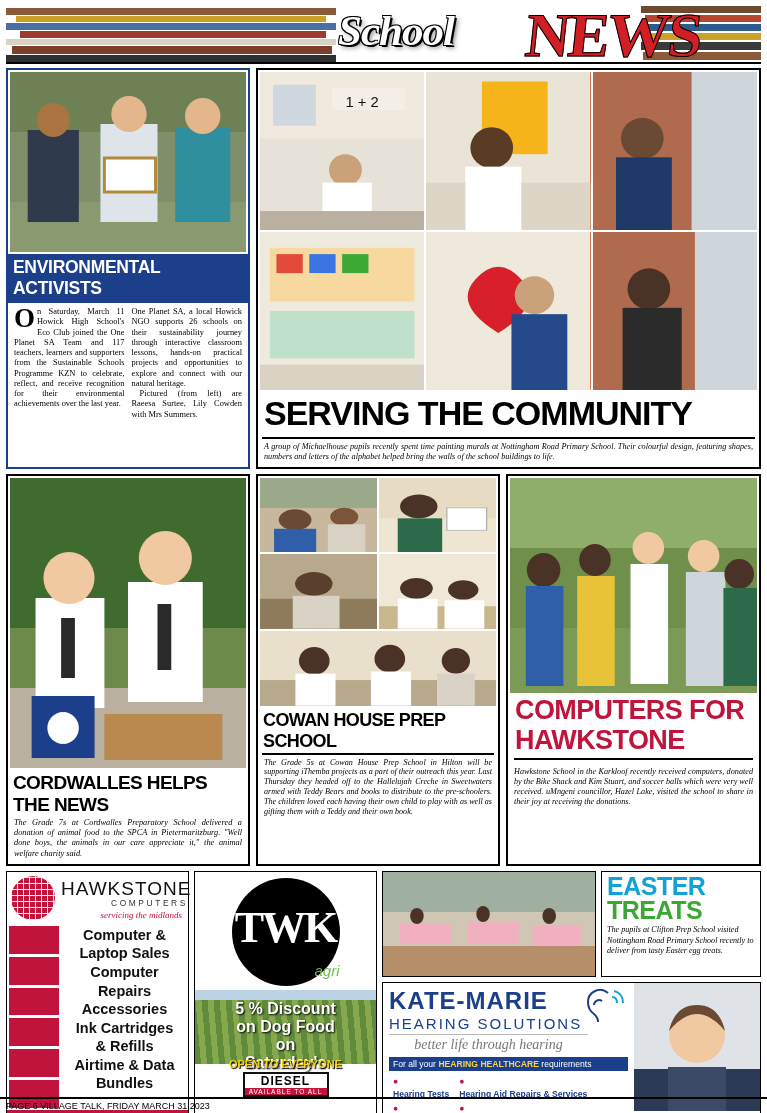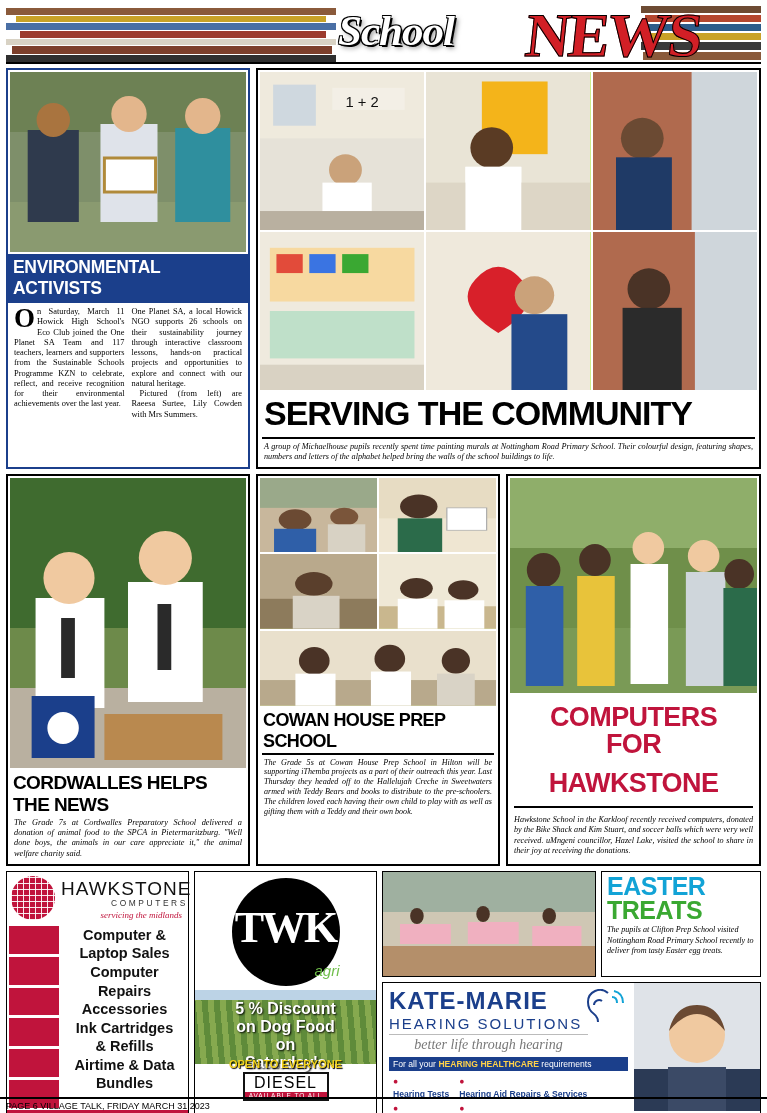--- a/index.html
+++ b/index.html
@@ -53,21 +53,21 @@
     -webkit-text-stroke:1px #000;
     letter-spacing:-2px;
     transform: skewX(-6deg);
     background-image: repeating-linear-gradient(0deg,#d21f26 0 3px,#7d1013 3px 5px);
     -webkit-background-clip:text; background-clip:text;
   }
 
   
   .rule { height:2px; background:#000; }
 
-  .photo { background:#bef264; position:relative; overflow:hidden; }
+  .photo { background:#c2410c; position:relative; overflow:hidden; }
 
   
   .toprow { display:flex; gap:6px; margin-top:4px; }
   .env { width:244px; border:2px solid #1b3f8b; background:#fff; }
   .env .imgwrap { height:180px; margin:2px; }
   .env .title {
     background:#1b3f8b; color:#fff; font-weight:bold; font-size:17.5px;
     padding:3px 5px 4px 5px; letter-spacing:-.3px;
   }
   .env .cols { display:flex; gap:7px; padding:4px 6px 6px 6px; }
@@ -96,21 +96,21 @@
   .cord h2 { margin:0; padding:2px 5px 2px 5px; font-size:19px; font-weight:bold; letter-spacing:-.6px; }
   .cord p { margin:0; padding:0 6px 5px 6px; font-family:"Liberation Serif", serif; font-style:italic; font-size:8.3px; line-height:1.25; text-align:justify; }
 
   .cowan { width:244px; border:2px solid #000; background:#fff; }
   .cowan .grid { display:grid; grid-template-columns:1fr 1fr; gap:2px; padding:2px; height:232px; }
   .cowan h2 { margin:0; padding:2px 5px 1px 5px; font-size:18px; font-weight:bold; letter-spacing:-.6px; }
   .cowan p { margin:0; padding:0 6px 5px 6px; font-family:"Liberation Serif", serif; font-style:italic; font-size:8.1px; line-height:1.22; text-align:justify; }
 
   .hawk { flex:1; border:2px solid #000; background:#fff; }
   .hawk .imgwrap { height:215px; margin:2px; }
-  .hawk h2 { margin:9px; padding:2px 6px 0 6px; font-size:27px; font-weight:bold; color:#c0143c; letter-spacing:-.6px; line-height:1.02;text-align:center; }
+  .hawk h2 { margin:1px; padding:2px 6px 0 6px; font-size:27px; font-weight:bold; color:#c0143c; letter-spacing:-.6px; line-height:1.02; }
   .hawk p { margin:0; padding:4px 6px 5px 6px; font-family:"Liberation Serif", serif; font-style:italic; font-size:8.2px; line-height:1.25; text-align:justify; }
 
   
   .adrow { display:flex; gap:5px; margin-top:5px; }
   .ad { border:1px solid #000; background:#fff; position:relative; }
   .longonot { width:183px; height:288px; }
   .longonot .head { height:52px; position:relative; }
   .longonot .globe {
     position:absolute; left:4px; top:4px; width:44px; height:44px; border-radius:50%;
     background:#c0143c;
@@ -131,21 +131,21 @@
   .twk .logo { position:absolute; left:50%; top:6px; transform:translateX(-50%); width:108px; height:108px; border-radius:50%; background:#000; }
   .twk .logo .t { position:absolute; left:0; top:24px; width:108px; text-align:center; color:#fff; font-family:"Liberation Serif", serif; font-weight:bold; font-size:44px; letter-spacing:-2px; }
   .twk .logo .agri { position:absolute; left:0; top:84px; width:108px; text-align:right; color:#6fbe4a; font-size:15px; font-style:italic; }
   .twk .field { position:absolute; left:0; top:118px; width:100%; height:74px;
     background: linear-gradient(#bcd3e6 0 14%, #6f8f4a 14% 100%);
     background-image: linear-gradient(#bcd3e6 0 14%, transparent 14%), repeating-linear-gradient(85deg,#5f8b3a 0 6px,#86a94f 6px 12px);
   }
   .twk .disc { position:absolute; left:0; top:128px; width:100%; text-align:center; color:#fff; font-weight:bold; font-size:16px; line-height:1.12; text-shadow:1px 1px 2px #000; }
   .twk .open { position:absolute; left:0; top:186px; width:100%; text-align:center; color:#f3d21c; font-weight:bold; font-size:11px; text-shadow:1px 1px 1px #000; }
   .twk .diesel { position:absolute; left:50%; top:200px; transform:translateX(-50%); width:86px; background:#fff; border:2px solid #111; text-align:center; }
-  .twk .diesel .d1 { font-weight:normal; font-size:16px; letter-spacing:1px; }
+  .twk .diesel .d1 { font-weight:bold; font-size:12px; letter-spacing:1px; }
   .twk .diesel .d2 { background:#c0143c; color:#fff; font-size:6.5px; letter-spacing:1px; }
 
   .rightads { flex:1; display:flex; flex-direction:column; gap:5px; }
   .easterrow { display:flex; gap:5px; height:106px; }
   .easterphoto { flex:1; border:1px solid #000; }
   .easterbox { width:160px; border:1px solid #000; padding:3px 5px; }
   .easterbox .e1 { color:#12a3d6; font-weight:bold; font-size:25px; line-height:.95; letter-spacing:-.5px; }
   .easterbox .e2 { color:#3aa832; font-weight:bold; font-size:25px; line-height:.95; letter-spacing:-.5px; }
   .easterbox p { margin:3px 0 0 0; font-family:"Liberation Serif", serif; font-style:italic; font-size:8.1px; line-height:1.25; }
 

